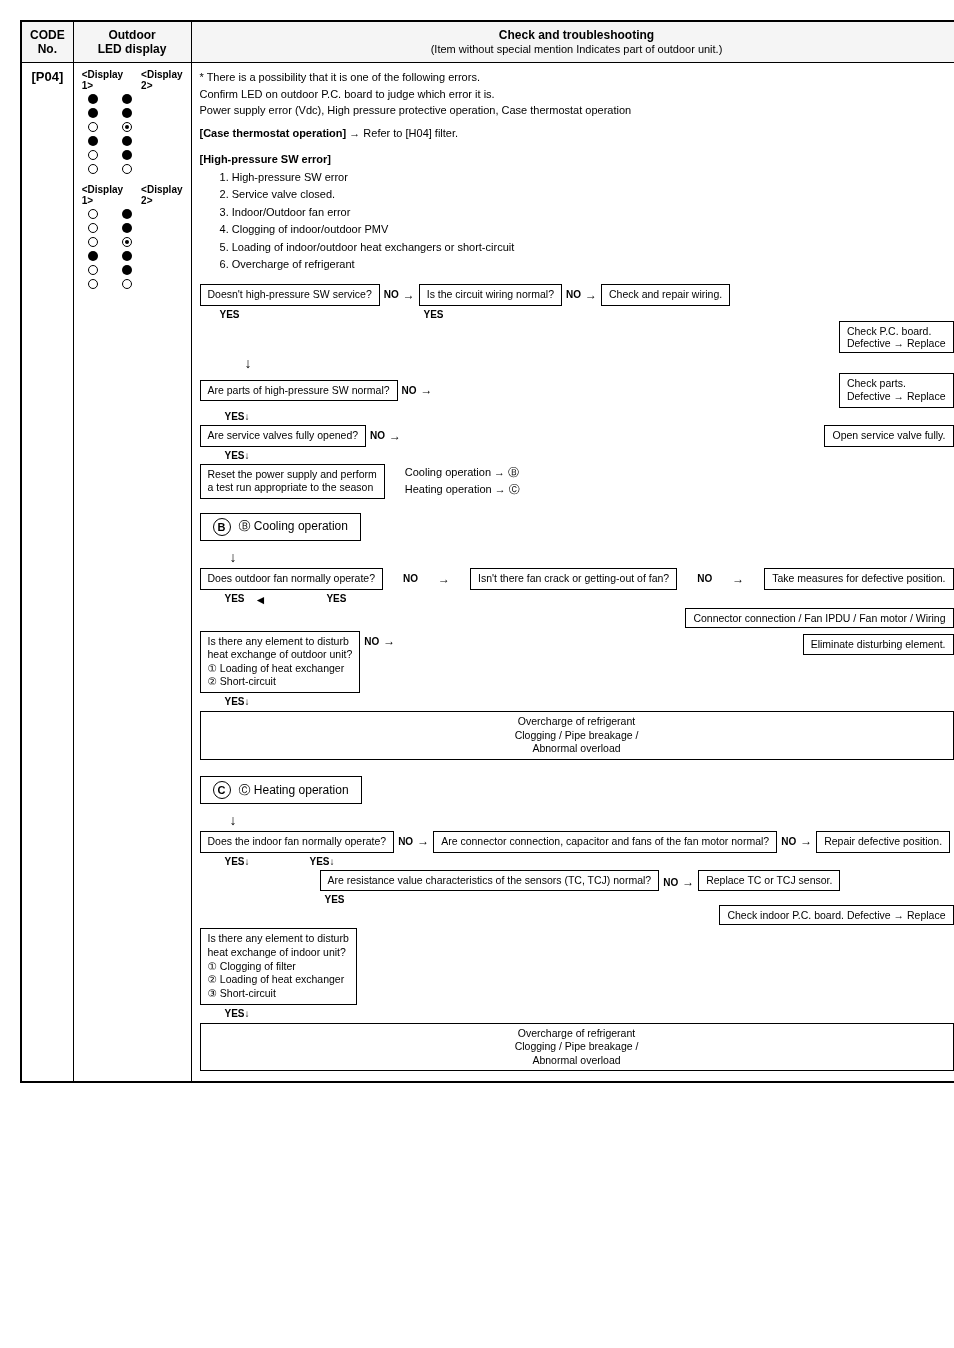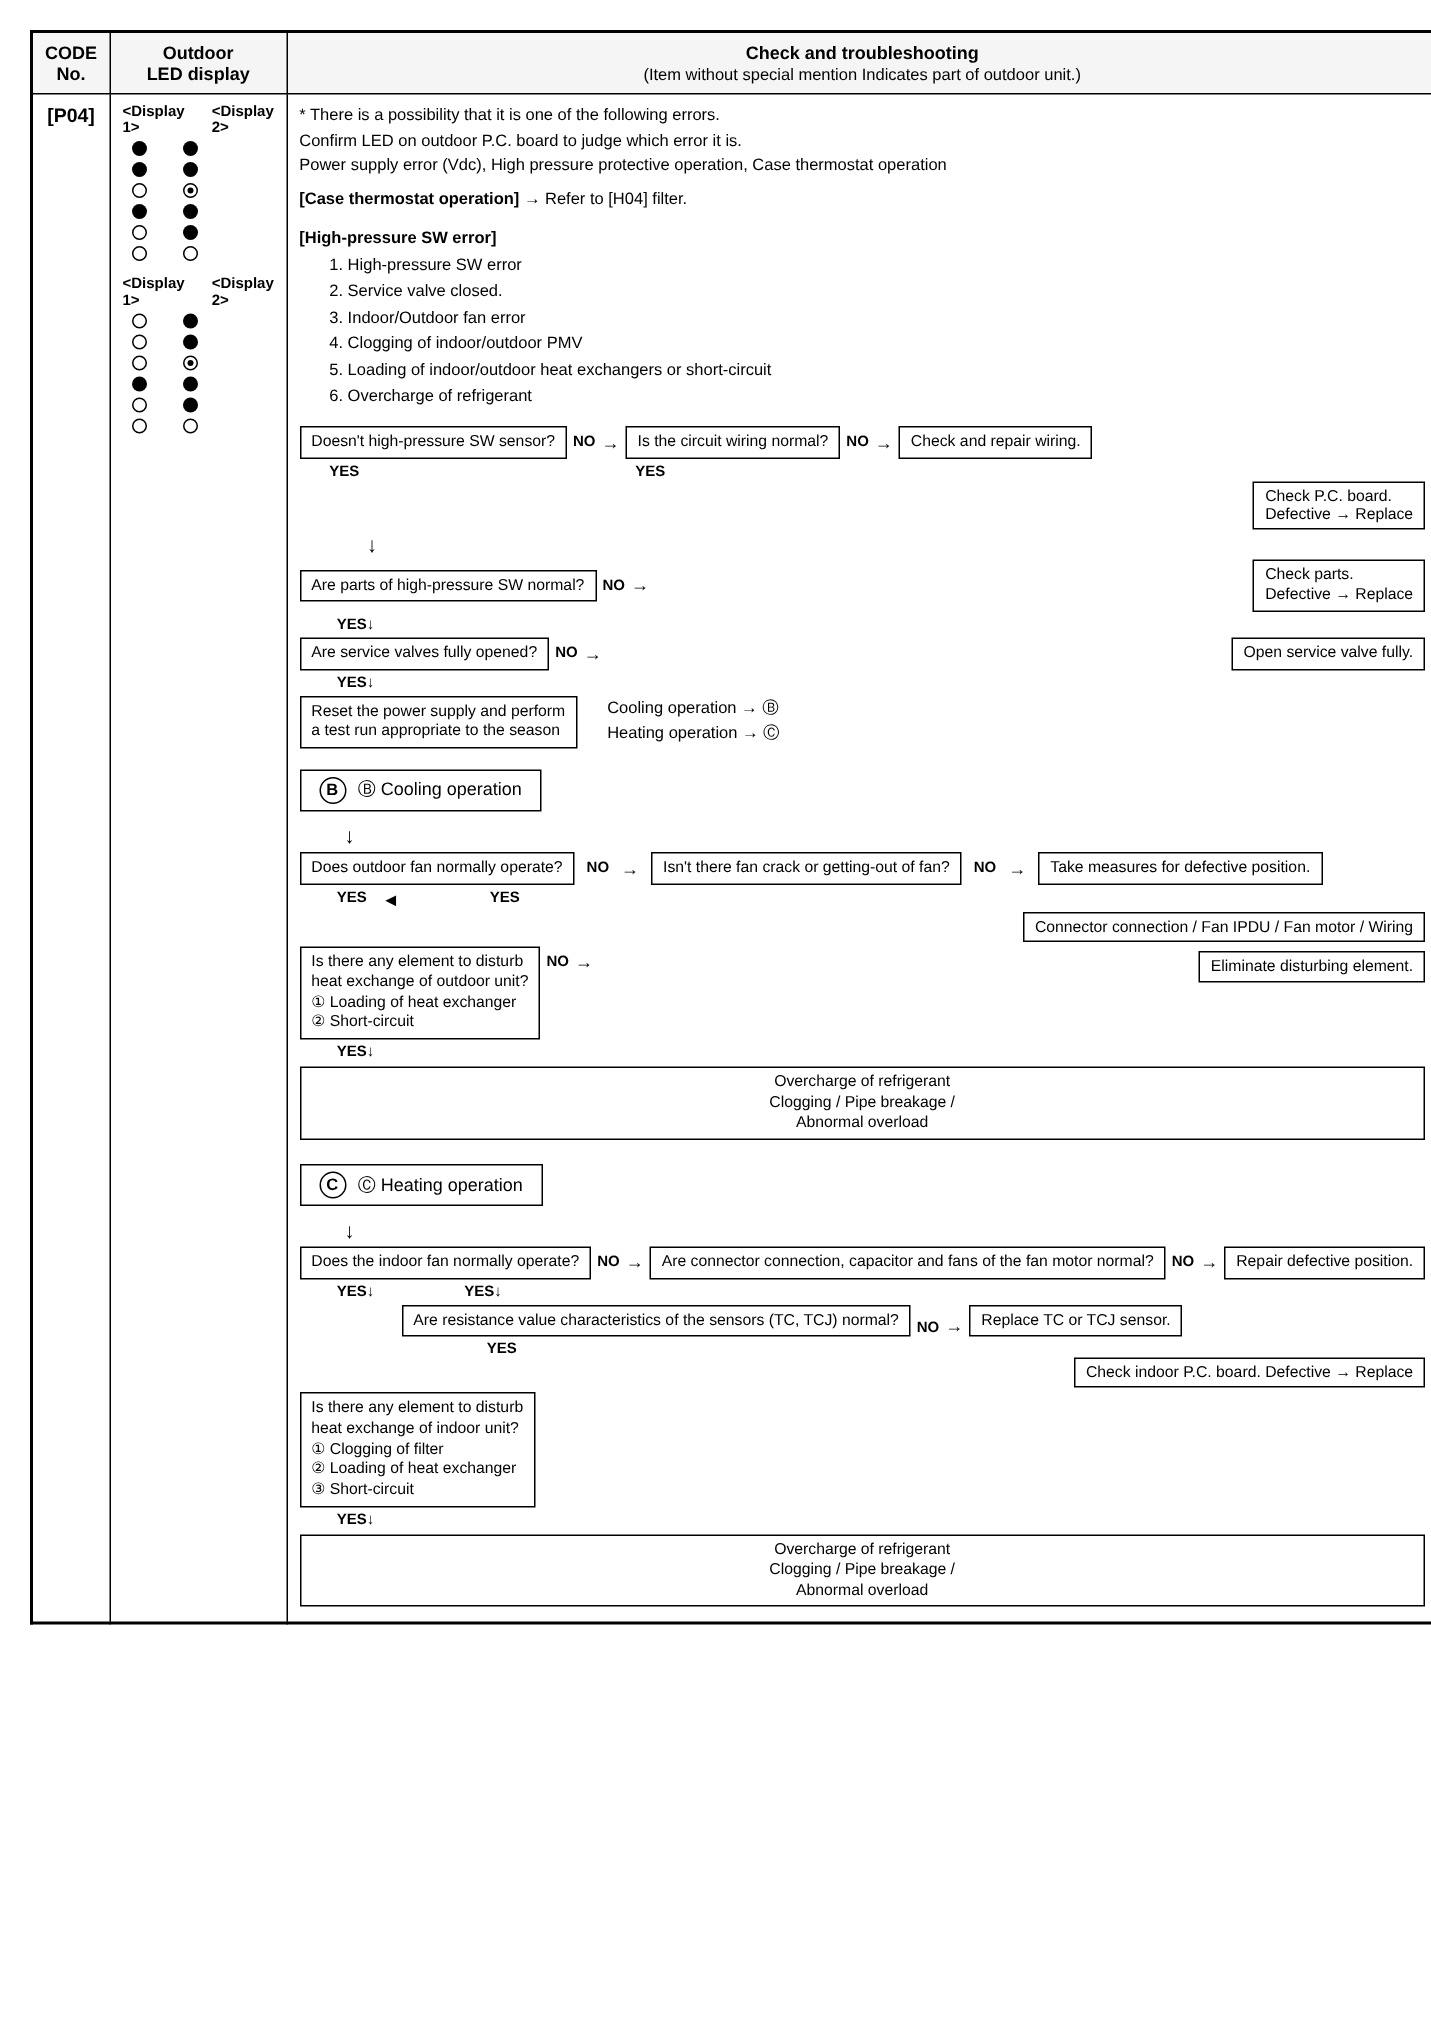--- a/index.html
+++ b/index.html
@@ -222,21 +222,21 @@
               <div>3.  Indoor/Outdoor fan error</div>
               <div>4.  Clogging of indoor/outdoor PMV</div>
               <div>5.  Loading of indoor/outdoor heat exchangers or short-circuit</div>
               <div>6.  Overcharge of refrigerant</div>
             </div>
           </div>
 
           <div class="flow-container">
 
             <div style="display:flex;align-items:center;gap:4px;margin:3px 0;">
-              <div class="flow-box">Doesn't high-pressure SW sensor?</div>
+              <div class="flow-box">Doesn't high-pressure SW service?</div>
               <span style="font-weight:bold;font-size:10px;">NO</span>
               <span style="font-size:12px;">→</span>
               <div class="flow-box">Is the circuit wiring normal?</div>
               <span style="font-weight:bold;font-size:10px;">NO</span>
               <span style="font-size:12px;">→</span>
               <div class="flow-box">Check and repair wiring.</div>
             </div>
 
             <div style="display:flex;align-items:flex-start;gap:4px;margin:1px 0 1px 20px;">
               <span style="font-weight:bold;font-size:10px;">YES</span>
@@ -282,21 +282,21 @@
 
           <div style="margin-top:14px;">
             <div style="border:1px solid #000;padding:4px 12px;display:inline-flex;align-items:center;gap:8px;margin-bottom:8px;">
               <span class="circle-letter">B</span>
               <span style="font-size:12px;">Ⓑ  Cooling operation</span>
             </div>
 
             <div style="margin-left:30px;font-size:14px;">↓</div>
 
             
-            <div style="display:flex;align-items:center;gap:8px;margin:3px 0;">
+            <div style="display:flex;align-items:center;gap:20px;margin:3px 0;">
               <div class="flow-box">Does outdoor fan normally operate?</div>
               <span style="font-weight:bold;font-size:10px;">NO</span>
               <span style="font-size:12px;">→</span>
               <div class="flow-box" style="text-align:left;">Isn't there fan crack
 or getting-out of fan?</div>
               <span style="font-weight:bold;font-size:10px;">NO</span>
               <span style="font-size:12px;">→</span>
               <div class="flow-box" style="text-align:left;">Take measures
 for defective position.</div>
             </div>
@@ -351,21 +351,21 @@
               <span style="font-weight:bold;font-size:10px;margin-top:5px;">NO</span>
               <span style="font-size:12px;margin-top:3px;">→</span>
               <div class="flow-box">Repair defective position.</div>
             </div>
             <div style="display:flex;margin:1px 0;">
               <span style="font-weight:bold;font-size:10px;margin-left:25px;">YES↓</span>
               <span style="margin-left:60px;font-weight:bold;font-size:10px;">YES↓</span>
             </div>
 
             
-            <div style="display:flex;align-items:flex-end;gap:4px;margin:3px 0 3px 68px;">
+            <div style="display:flex;align-items:center;gap:4px;margin:3px 0 3px 120px;">
               <div class="flow-box" style="text-align:left;">Are resistance value
 characteristics of the sensors
 (TC, TCJ) normal?</div>
               <span style="font-weight:bold;font-size:10px;margin-top:5px;">NO</span>
               <span style="font-size:12px;margin-top:3px;">→</span>
               <div class="flow-box">Replace TC or TCJ sensor.</div>
             </div>
             <div style="margin-left:125px;font-weight:bold;font-size:10px;">YES</div>
             
             <div style="display:flex;justify-content:flex-end;padding-right:0;margin-bottom:3px;">

